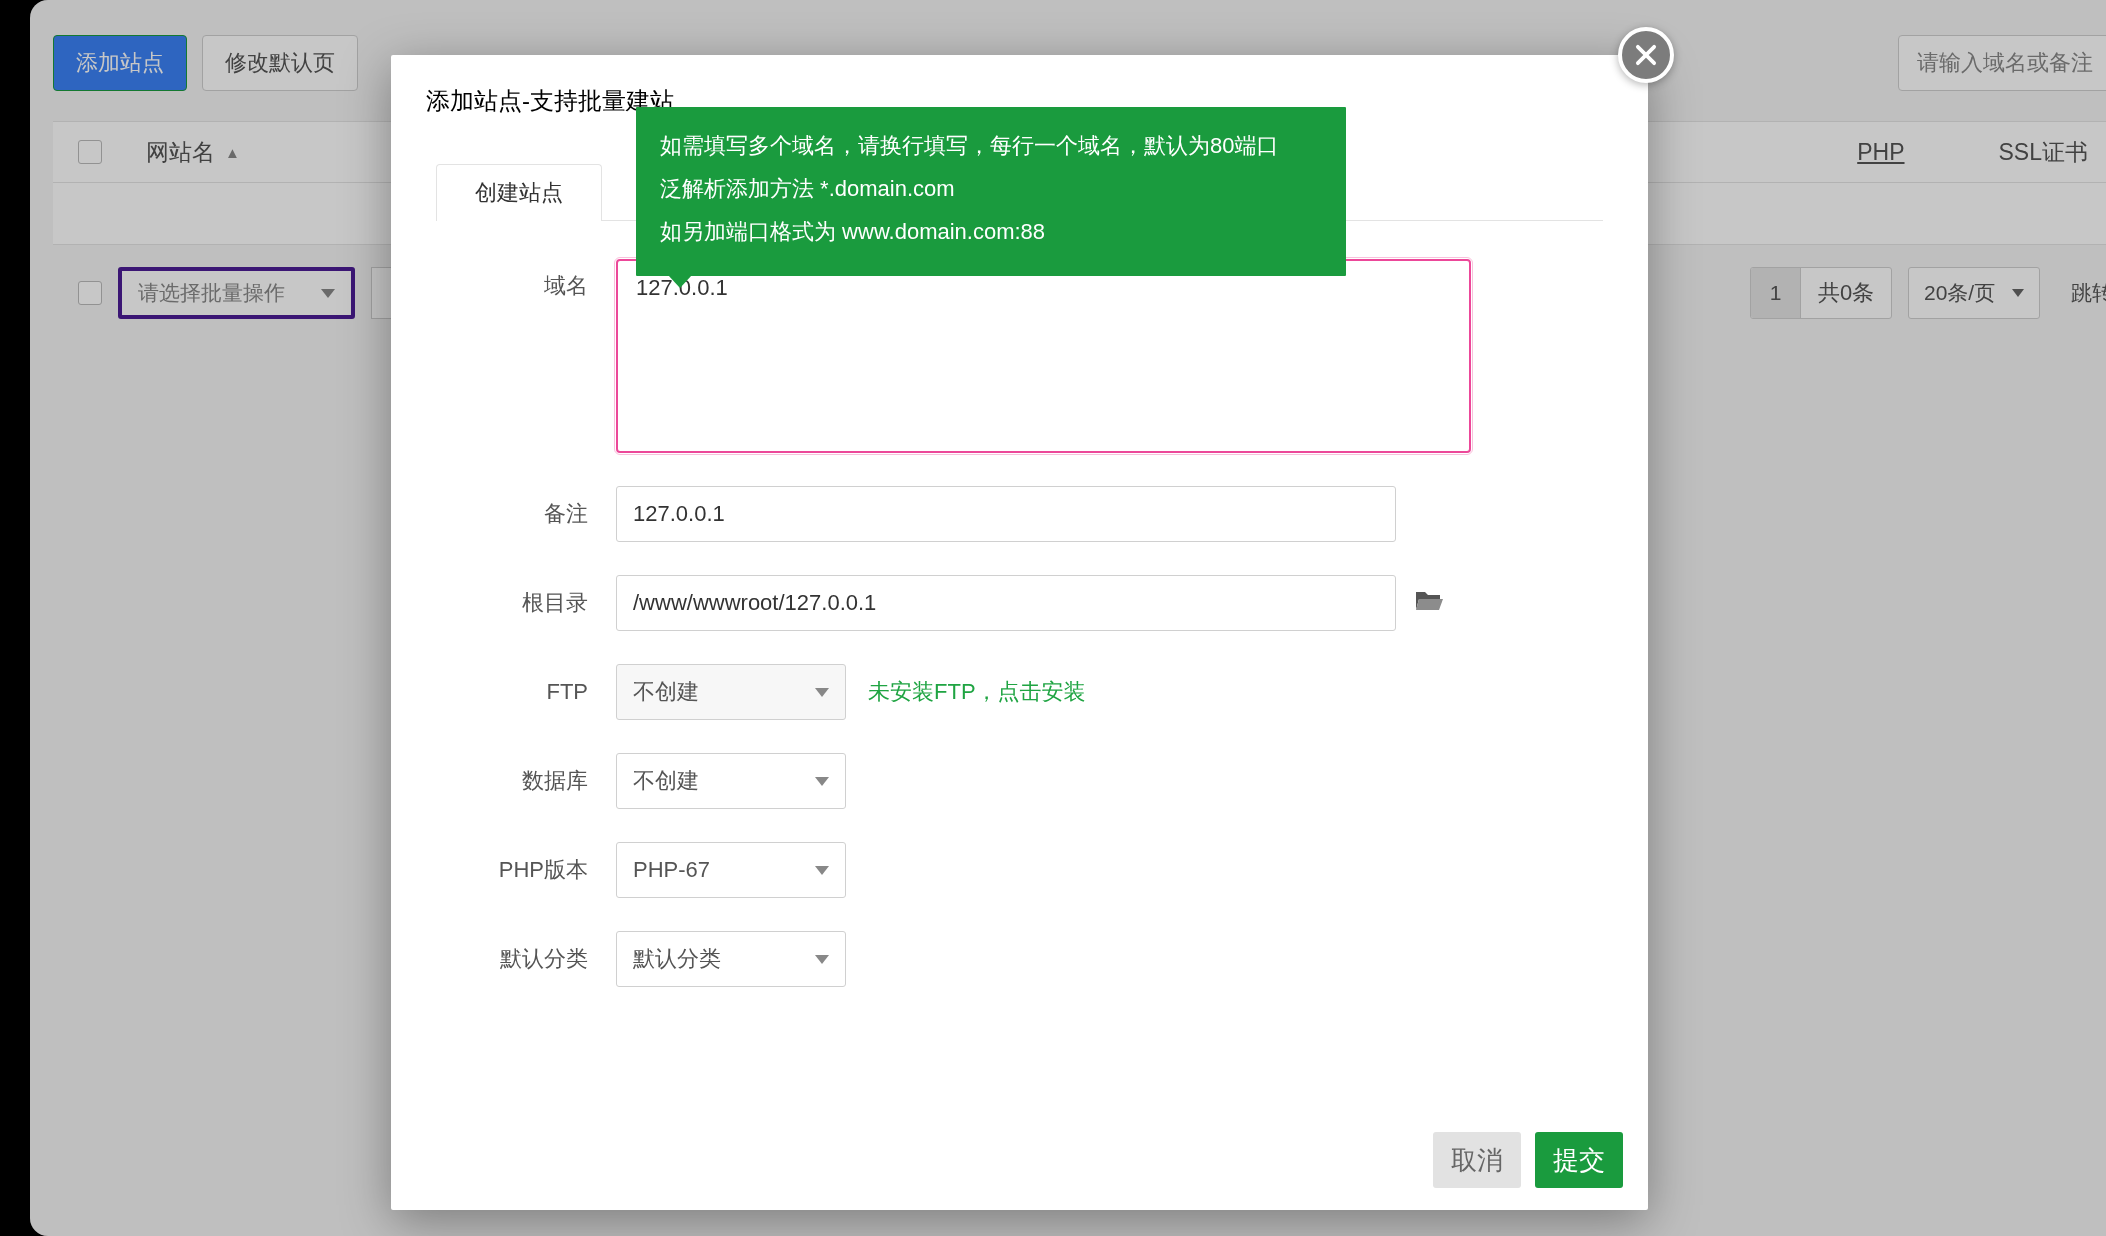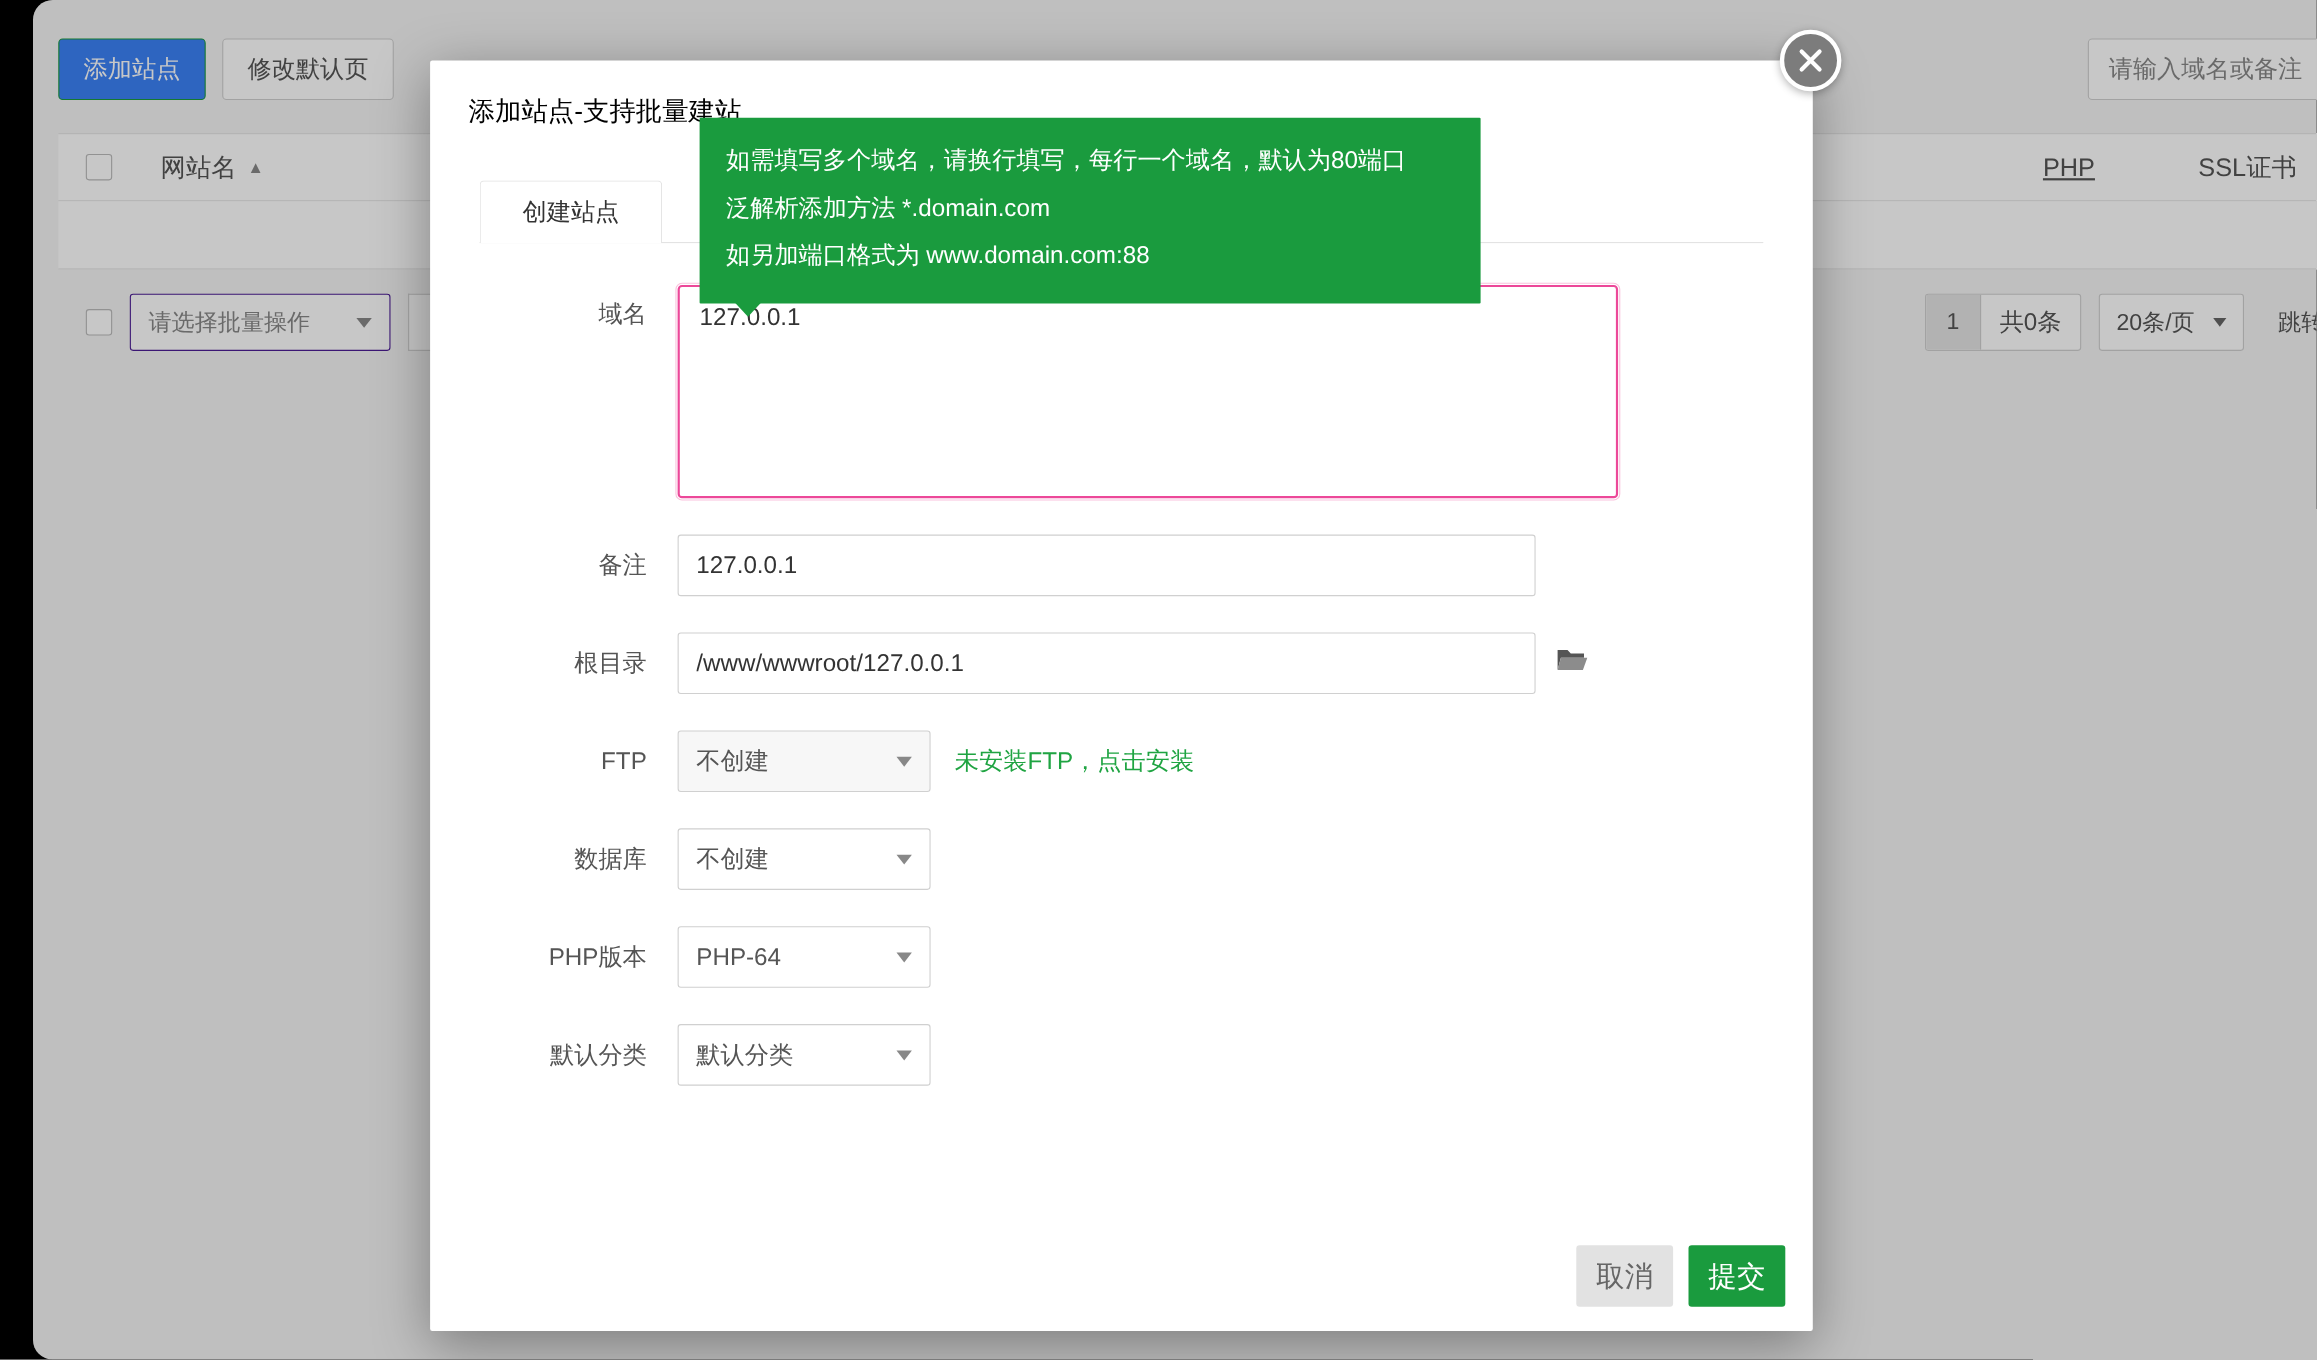--- a/index.html
+++ b/index.html
@@ -102,21 +102,21 @@
     .footer-row {
       margin-top: 22px;
       display: flex;
       align-items: center;
       gap: 16px;
       padding-left: 25px;
     }
     .select-batch {
       width: 237px;
       height: 52px;
-      border: 1px solid #4c1d95;
+      border: 4px solid #4c1d95;
       background: #fff;
       border-radius: 3px;
       display:flex;
       align-items:center;
       padding: 0 16px;
       color:#888;
       font-size: 21px;
       justify-content: space-between;
     }
     .select-page {
@@ -430,21 +430,21 @@
       <div class="form-label">数据库</div>
       <div class="sel white">
         <span>不创建</span>
         <span class="chev-down"></span>
       </div>
     </div>
 
     <div class="form-row align-center">
       <div class="form-label">PHP版本</div>
       <div class="sel white">
-        <span>PHP-64</span>
+        <span>PHP-67</span>
         <span class="chev-down"></span>
       </div>
     </div>
 
     <div class="form-row align-center">
       <div class="form-label">默认分类</div>
       <div class="sel white">
         <span>默认分类</span>
         <span class="chev-down"></span>
       </div>

